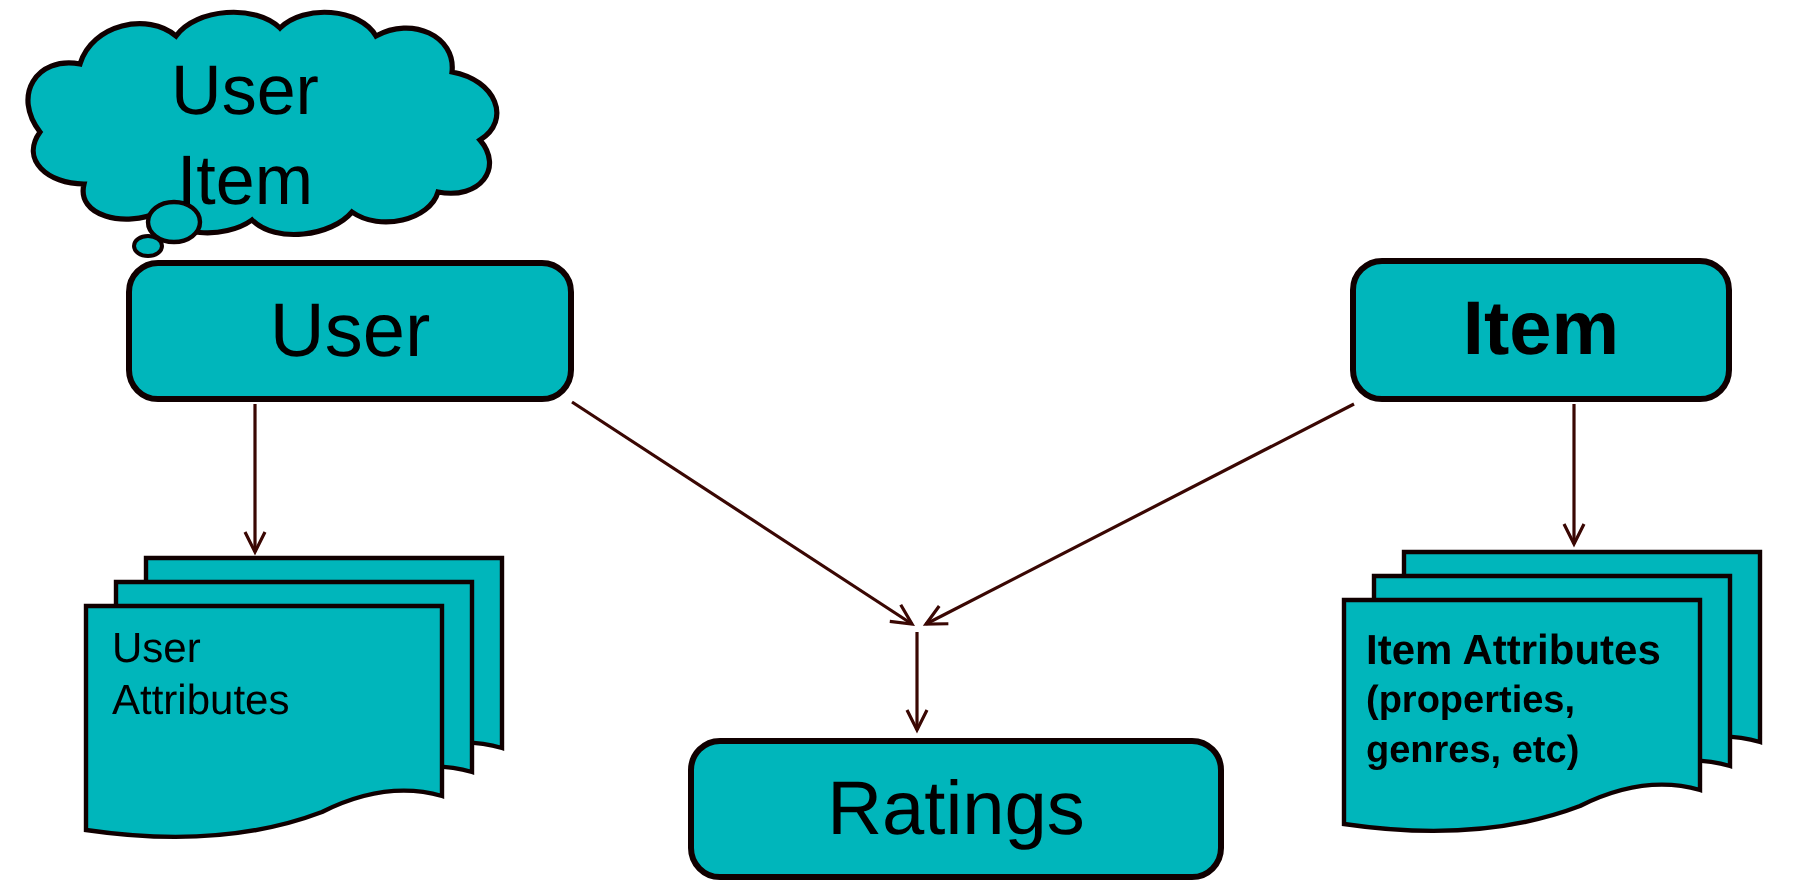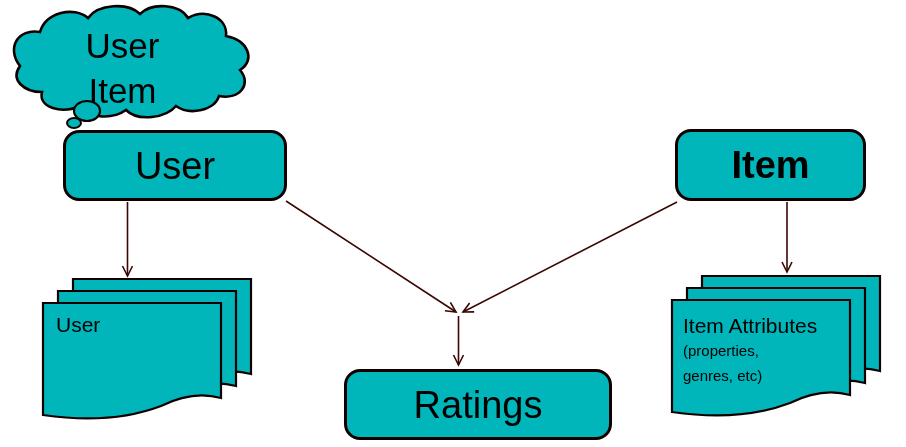--- a/index.html
+++ b/index.html
@@ -34,22 +34,22 @@
     position:absolute;left:25px;top:23px;width:195px;
     text-align:center;font-size:35px;line-height:45px;z-index:2;
   }
   #cloud-label span{display:block;}
   .stack-text{
     position:absolute;z-index:3;
     font-size:21px;color:#000000;
   }
   .stack-text span{display:block;white-space:nowrap;}
   #user-attr-text{left:56px;top:312px;width:170px;line-height:26px;}
-  #item-attr-text{left:683px;top:313px;width:170px;line-height:25px;}
-  #item-attr-text .small-line{font-size:15px;}
+  #item-attr-text{left:683px;top:313px;width:170px;line-height:25px;font-weight:bold;}
+  #item-attr-text .small-line{font-size:19px;}
 </style>
 </head>
 <body>
 
 <div id="canvas">
 
   <svg id="diagram-svg" viewBox="0 0 906 447" xmlns="http://www.w3.org/2000/svg">
     <defs>
       <marker id="arrowhead" viewBox="0 0 14 14" refX="12" refY="7" markerWidth="14" markerHeight="14" markerUnits="userSpaceOnUse" orient="auto">
         <path d="M 2,2 L 12,7 L 2,12" fill="none" stroke="#3a0703" stroke-width="1.6"></path>
@@ -106,20 +106,21 @@
   <div id="item-box" class="node-box">
     <span class="node-label">Item</span>
   </div>
 
   <div id="ratings-box" class="node-box">
     <span class="node-label">Ratings</span>
   </div>
 
   <div id="user-attr-text" class="stack-text">
     <span>User</span>
+    <span>Attributes</span>
   </div>
 
   <div id="item-attr-text" class="stack-text">
     <span>Item Attributes</span>
     <span class="small-line">(properties,</span>
     <span class="small-line">genres, etc)</span>
   </div>
 
 </div>
 

